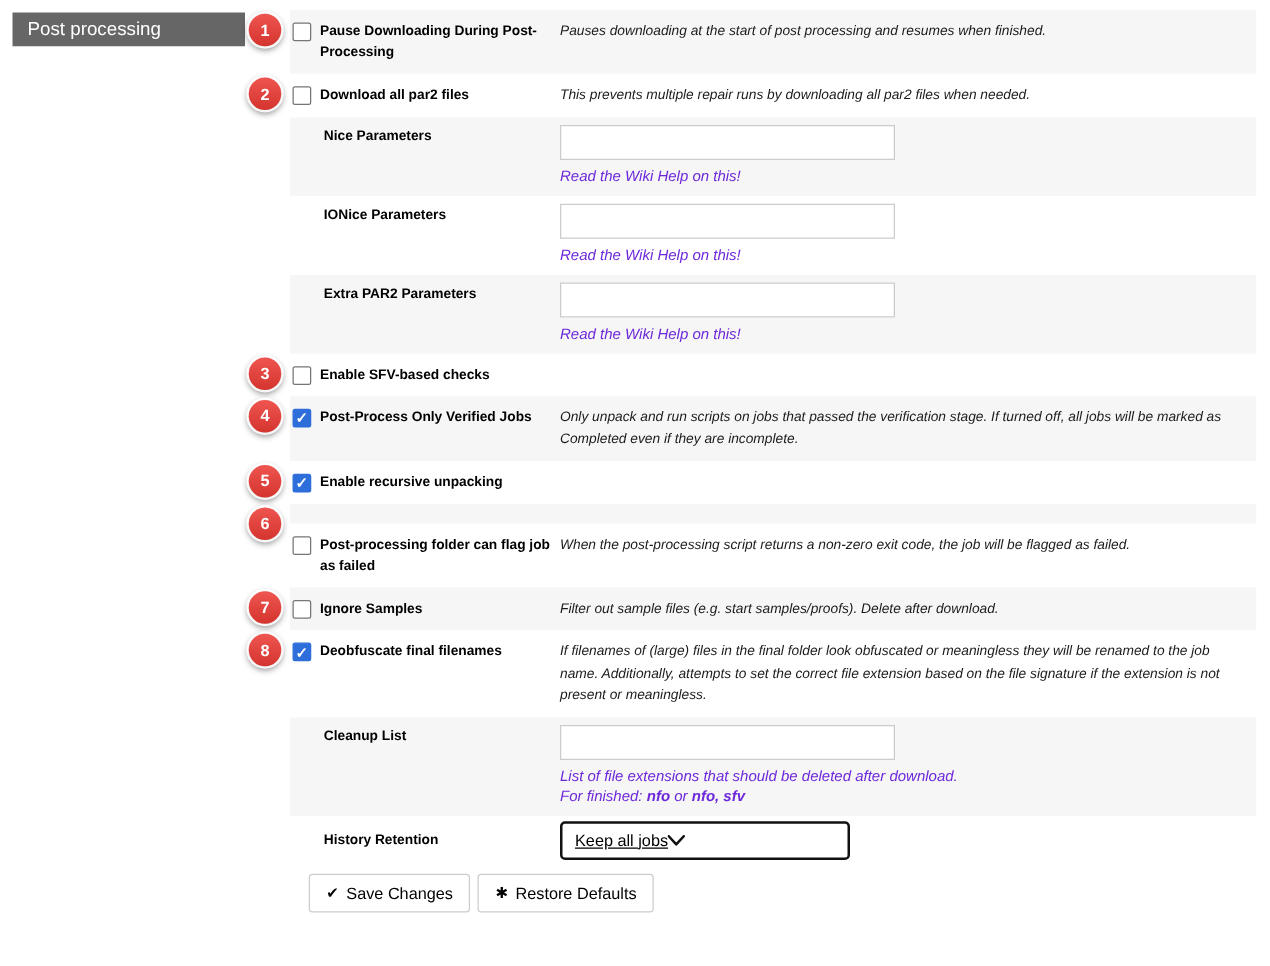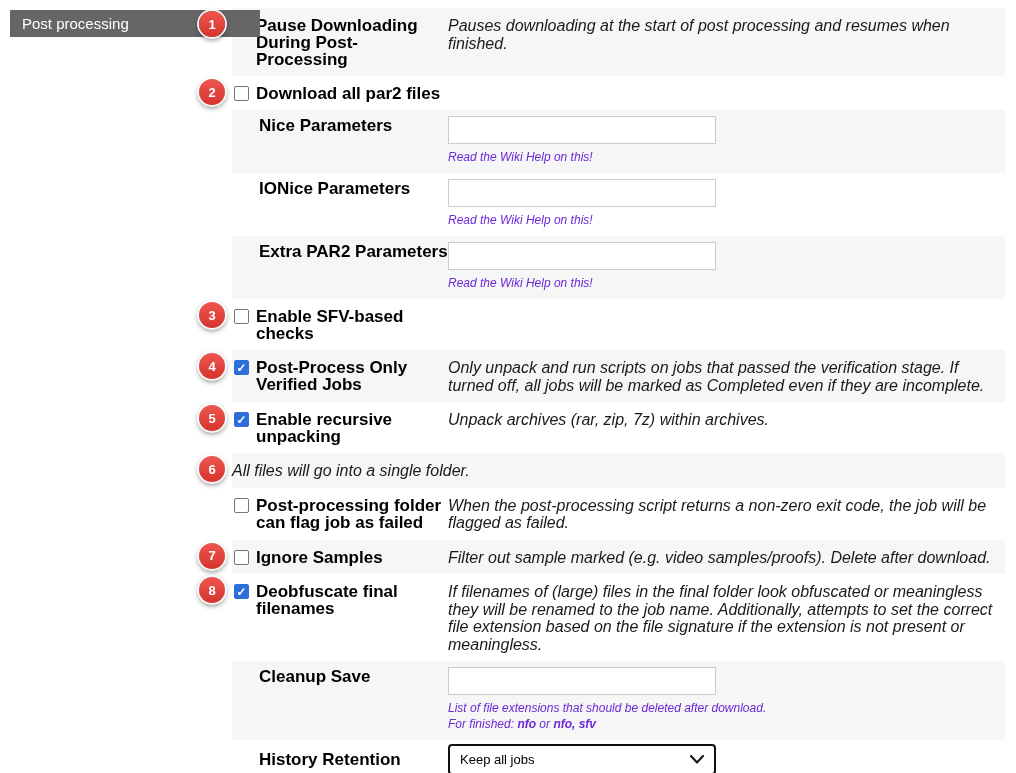--- a/index.html
+++ b/index.html
@@ -1,21 +1,21 @@
 <!DOCTYPE html>
 <html><head>
 <meta charset="utf-8">
 <style>
   * { margin: 0; padding: 0; box-sizing: border-box; }
   html, body { width: 1016px; height: 773px; background: #fff; overflow: hidden; }
   body { font-family: "Liberation Sans", sans-serif; padding-top: 8px; position: relative; }
 
   .section-header {
     position: absolute; left: 10px; top: 10px;
-    width: 250px; height: 27px;
+    width: 186px; height: 27px;
     background: #666666; color: #ffffff;
     font-size: 15px; line-height: 27px; padding-left: 12px;
     z-index: 1;
   }
 
   .content { margin-left: 232px; margin-right: 11px; }
 
   .row { display: flex; align-items: flex-start; position: relative; padding: 8px 0; }
   .row.gray { background: #f6f6f6; }
   .row.white { background: #ffffff; }
@@ -24,58 +24,58 @@
     position: absolute; left: -33px; top: 3px; z-index: 2;
     width: 26px; height: 26px; border-radius: 50%;
     background: linear-gradient(180deg, #ef5550 0%, #d4342e 100%);
     color: #fff; font-size: 13px; font-weight: bold;
     display: flex; align-items: center; justify-content: center;
     box-shadow: 0 0 0 2px rgba(255,255,255,0.9), 0 2px 5px 1px rgba(0,0,0,0.45);
   }
 
   .label-col { width: 216px; flex: none; display: flex; align-items: flex-start; padding-left: 2px; }
   .label-col.indent { padding-left: 27px; }
-  .lbl { font-size: 17px; font-weight: bold; color: #000; line-height: 17px; padding-top: 1px; }
+  .lbl { font-size: 11px; font-weight: bold; color: #000; line-height: 17px; padding-top: 1px; }
 
   .checkbox {
     width: 15px; height: 15px; flex: none;
     border: 1px solid #767676; border-radius: 2px;
     background: #fff; margin: 2px 7px 0 0;
     display: inline-flex; align-items: center; justify-content: center;
     cursor: pointer;
   }
   .checkbox.checked { background: #2d6edb; border-color: #2d6edb; }
   .checkbox.checked::after {
     content: "✓"; color: #fff; font-size: 12px; font-weight: bold; line-height: 1;
   }
 
   .desc {
-    flex: 1; font-size: 16px; font-style: italic; color: #1a1a1a;
+    flex: 1; font-size: 11px; font-style: italic; color: #1a1a1a;
     line-height: 17.5px; padding-top: 1px; padding-right: 6px;
   }
 
   .field-col { flex: 1; }
   .text-input {
     width: 268px; height: 28px; border: 1px solid #ccc; background: #fff;
     font-family: "Liberation Sans", sans-serif; font-size: 13px; padding: 0 8px;
     display: block; border-radius: 0; outline: none;
   }
   .help {
     font-size: 12px; font-style: italic; color: #6d28d9; line-height: 16px; margin-top: 5px;
   }
   .help b { font-style: italic; }
 
   .input-row { padding: 6px 0 8px 0; }
 
   .select-row { padding: 4px 0; align-items: center; }
   .select-row .lbl { padding-top: 0; }
   .fake-select {
-    width: 268px; height: 31px; border: 2px solid #111; border-radius: 4px;
+    width: 232px; height: 31px; border: 2px solid #111; border-radius: 4px;
     background: #fff; display: flex; align-items: center; cursor: pointer;
-    padding: 0 10px; font-size: 13px; color: #000; justify-content: space-between;
+    padding: 0 10px; font-size: 13px; color: #000; justify-content: flex-start; text-decoration: underline;
   }
   .fake-select .chev { display: flex; align-items: center; }
 
   .buttons { display: flex; gap: 6px; margin: 7px 0 0 15px; }
   .btn {
     display: inline-flex; align-items: center; gap: 6px;
     background: #fff; border: 1px solid #ccc; border-radius: 3px;
     font-family: "Liberation Sans", sans-serif; font-size: 13px; color: #000;
     padding: 8px 13px; cursor: pointer; line-height: 1;
   }
@@ -96,20 +96,21 @@
     </div>
     <div class="desc">Pauses downloading at the start of post processing and resumes when finished.</div>
   </div>
 
   <div class="row white">
     <span class="badge">2</span>
     <div class="label-col">
       <span class="checkbox"></span>
       <span class="lbl">Download all par2 files</span>
     </div>
+    <div class="desc">This prevents multiple repair runs by downloading all par2 files when needed.</div>
   </div>
 
   <div class="row gray input-row">
     <div class="label-col indent">
       <span class="lbl">Nice Parameters</span>
     </div>
     <div class="field-col">
       <input class="text-input" type="text" value="" style="">
       <div class="help">Read the Wiki Help on this!</div>
     </div>
@@ -151,57 +152,55 @@
     </div>
     <div class="desc">Only unpack and run scripts on jobs that passed the verification stage. If turned off, all jobs will be marked as Completed even if they are incomplete.</div>
   </div>
 
   <div class="row white">
     <span class="badge">5</span>
     <div class="label-col">
       <span class="checkbox checked"></span>
       <span class="lbl">Enable recursive unpacking</span>
     </div>
-    <div class="desc">Unpack archives (rar, zip, 7z) within archives.</div>
   </div>
 
   <div class="row gray">
     <span class="badge">6</span>
-    <div class="desc">All files will go into a single folder.</div>
   </div>
 
   <div class="row white">
     <div class="label-col">
       <span class="checkbox"></span>
       <span class="lbl">Post-processing folder can flag job as failed</span>
     </div>
     <div class="desc">When the post-processing script returns a non-zero exit code, the job will be flagged as failed.</div>
   </div>
 
   <div class="row gray">
     <span class="badge">7</span>
     <div class="label-col">
       <span class="checkbox"></span>
       <span class="lbl">Ignore Samples</span>
     </div>
-    <div class="desc">Filter out sample marked (e.g. video samples/proofs). Delete after download.</div>
+    <div class="desc">Filter out sample files (e.g. start samples/proofs). Delete after download.</div>
   </div>
 
   <div class="row white">
     <span class="badge">8</span>
     <div class="label-col">
       <span class="checkbox checked"></span>
       <span class="lbl">Deobfuscate final filenames</span>
     </div>
     <div class="desc">If filenames of (large) files in the final folder look obfuscated or meaningless they will be renamed to the job name. Additionally, attempts to set the correct file extension based on the file signature if the extension is not present or meaningless.</div>
   </div>
 
   <div class="row gray input-row">
     <div class="label-col indent">
-      <span class="lbl">Cleanup Save</span>
+      <span class="lbl">Cleanup List</span>
     </div>
     <div class="field-col">
       <input class="text-input" type="text" value="" style="">
       <div class="help">
         <div>List of file extensions that should be deleted after download.</div>
         <div><span>For finished: </span><b>nfo</b><span> or </span><b>nfo, sfv</b></div>
       </div>
     </div>
   </div>
 

